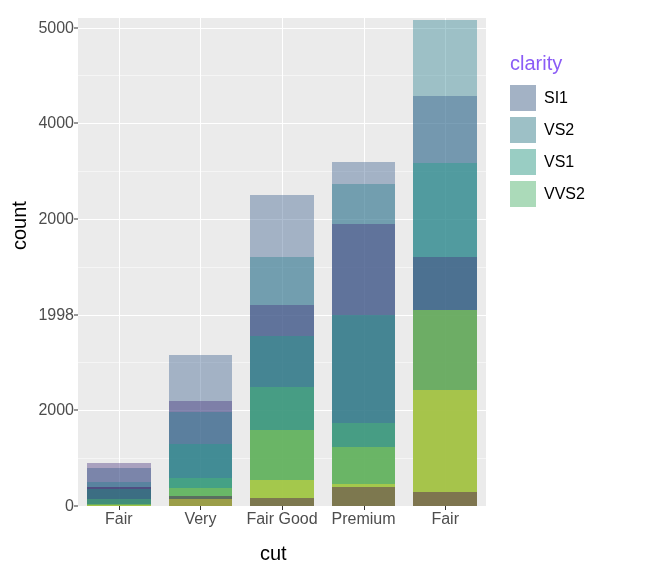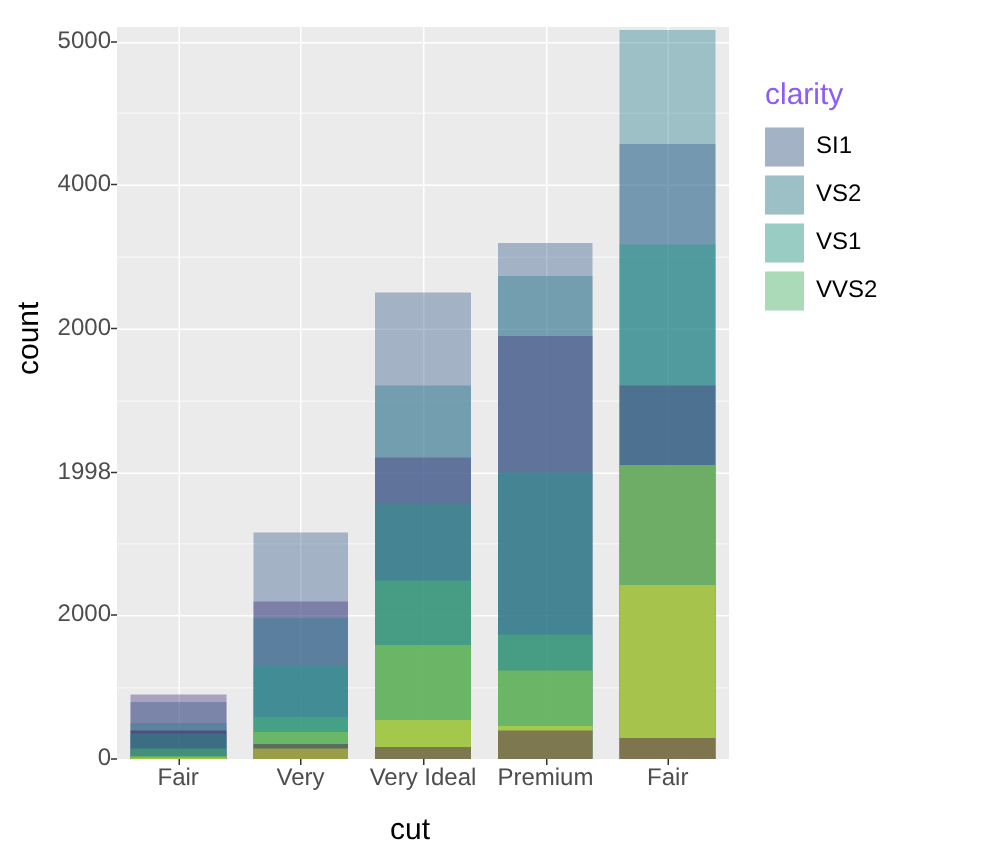--- a/index.html
+++ b/index.html
@@ -245,19 +245,19 @@
     <div class="y-tick" style="top: 218.941px;">2000</div>
     <div class="tick-mark-y" style="top: 218.941px;"></div>
     <div class="y-tick" style="top: 123.255px;">4000</div>
     <div class="tick-mark-y" style="top: 123.255px;"></div>
     <div class="y-tick" style="top: 27.5686px;">5000</div>
     <div class="tick-mark-y" style="top: 27.5686px;"></div>
     <div class="x-tick" style="left: 118.8px;">Fair</div>
     <div class="tick-mark-x" style="left: 118.8px;"></div>
     <div class="x-tick" style="left: 200.4px;">Very</div>
     <div class="tick-mark-x" style="left: 200.4px;"></div>
-    <div class="x-tick" style="left: 282px;">Very Ideal</div>
+    <div class="x-tick" style="left: 282px;">Fair Good</div>
     <div class="tick-mark-x" style="left: 282px;"></div>
     <div class="x-tick" style="left: 363.6px;">Premium</div>
     <div class="tick-mark-x" style="left: 363.6px;"></div>
     <div class="x-tick" style="left: 445.2px;">Fair</div>
     <div class="tick-mark-x" style="left: 445.2px;"></div>
   </div>
 
 </body></html>

